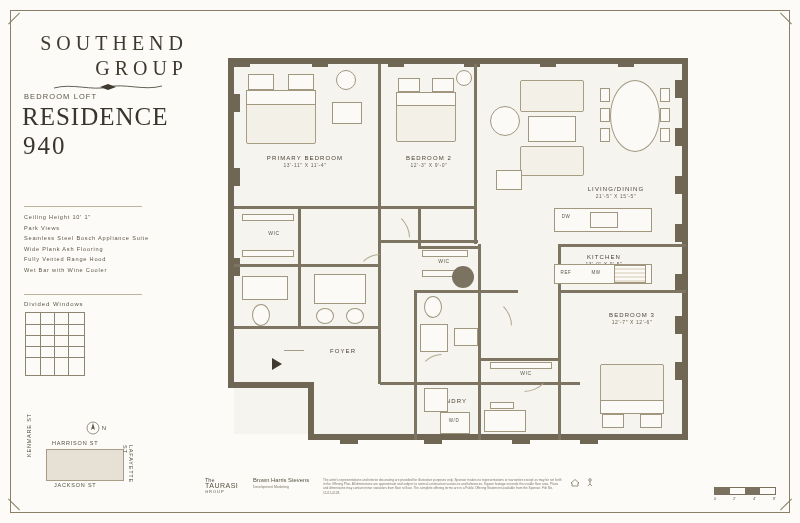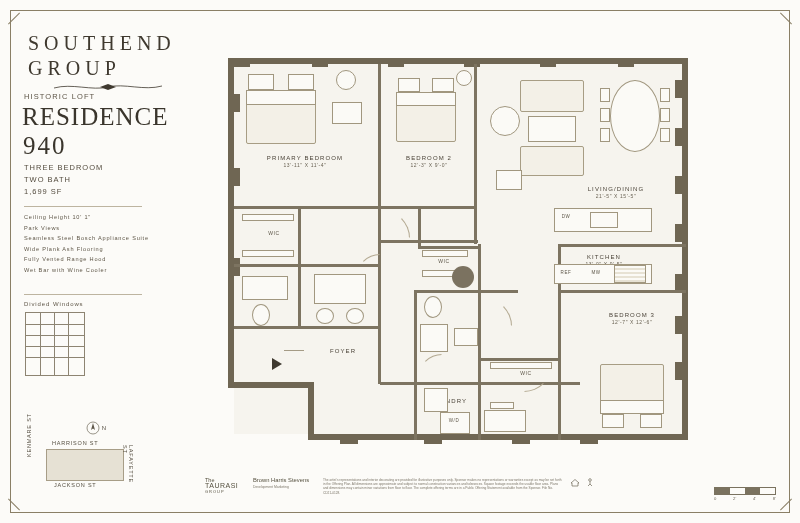--- a/index.html
+++ b/index.html
@@ -17,21 +17,21 @@
   .c-bl{left:10px;bottom:10px;border-left-width:1px;border-bottom-width:1px;}
   .c-br{right:10px;bottom:10px;border-right-width:1px;border-bottom-width:1px;}
   .corner-diag{position:absolute;width:16px;height:1px;background:#8a7f66;}
   .cd-tl{left:6px;top:18px;transform:rotate(-45deg);}
   .cd-tr{right:6px;top:18px;transform:rotate(45deg);}
   .cd-bl{left:6px;bottom:18px;transform:rotate(45deg);}
   .cd-br{right:6px;bottom:18px;transform:rotate(-45deg);}
 
   
   .panel{position:absolute;left:24px;top:24px;width:180px;height:470px;}
-  .logo{position:absolute;left:4px;top:8px;width:160px;text-align:left;}
+  .logo{position:absolute;left:4px;top:8px;width:160px;text-align:right;}
   .logo .l1{font-family:"Liberation Serif", serif;font-size:20px;letter-spacing:5px;color:#3f392f;}
   .logo .l2{font-family:"Liberation Serif", serif;font-size:20px;letter-spacing:5px;color:#3f392f;margin-top:2px;}
   .logo .flourish{margin-top:2px;height:10px;position:relative;}
   .logo .flourish svg{position:absolute;left:24px;top:0;}
 
   .sub{position:absolute;left:0;top:68px;font-size:7.5px;letter-spacing:1.1px;color:#5c5446;}
   .resname{position:absolute;left:-2px;top:80px;font-family:"Liberation Serif", serif;font-size:25px;letter-spacing:1px;color:#3a352c;line-height:1.05;}
   .resnum{position:absolute;left:-1px;top:108px;font-family:"Liberation Serif", serif;font-size:25px;letter-spacing:2px;color:#3a352c;}
 
   .specs{position:absolute;left:0;top:138px;font-size:7.5px;letter-spacing:1px;line-height:12px;color:#544c3f;}
@@ -107,29 +107,24 @@
       <div class="l1">SOUTHEND</div>
       <div class="l2">GROUP</div>
       <div class="flourish">
         <svg width="112" height="10" viewBox="0 0 112 10">
           <path d="M2 6 C 20 1, 40 9, 56 5 C 72 1, 92 9, 110 4" stroke="#3f392f" stroke-width="0.8" fill="none"></path>
           <path d="M48 5 l8 -3 l8 3 l-8 3 z" fill="#3f392f"></path>
         </svg>
       </div>
     </div>
 
-    <div class="sub">HISTORIC LOFT</div>
+    <div class="sub">BEDROOM LOFT</div>
     <div class="resname">RESIDENCE</div>
     <div class="resnum">940</div>
 
-    <div class="specs">
-      <div>THREE BEDROOM</div>
-      <div>TWO BATH</div>
-      <div>1,699 SF</div>
-    </div>
 
     <div class="rule r1"></div>
 
     <div class="feat">
       <div>Ceiling Height 10' 1"</div>
       <div>Park Views</div>
       <div>Seamless Steel Bosch Appliance Suite</div>
       <div>Wide Plank Ash Flooring</div>
       <div>Fully Vented Range Hood</div>
       <div>Wet Bar with Wine Cooler</div>

